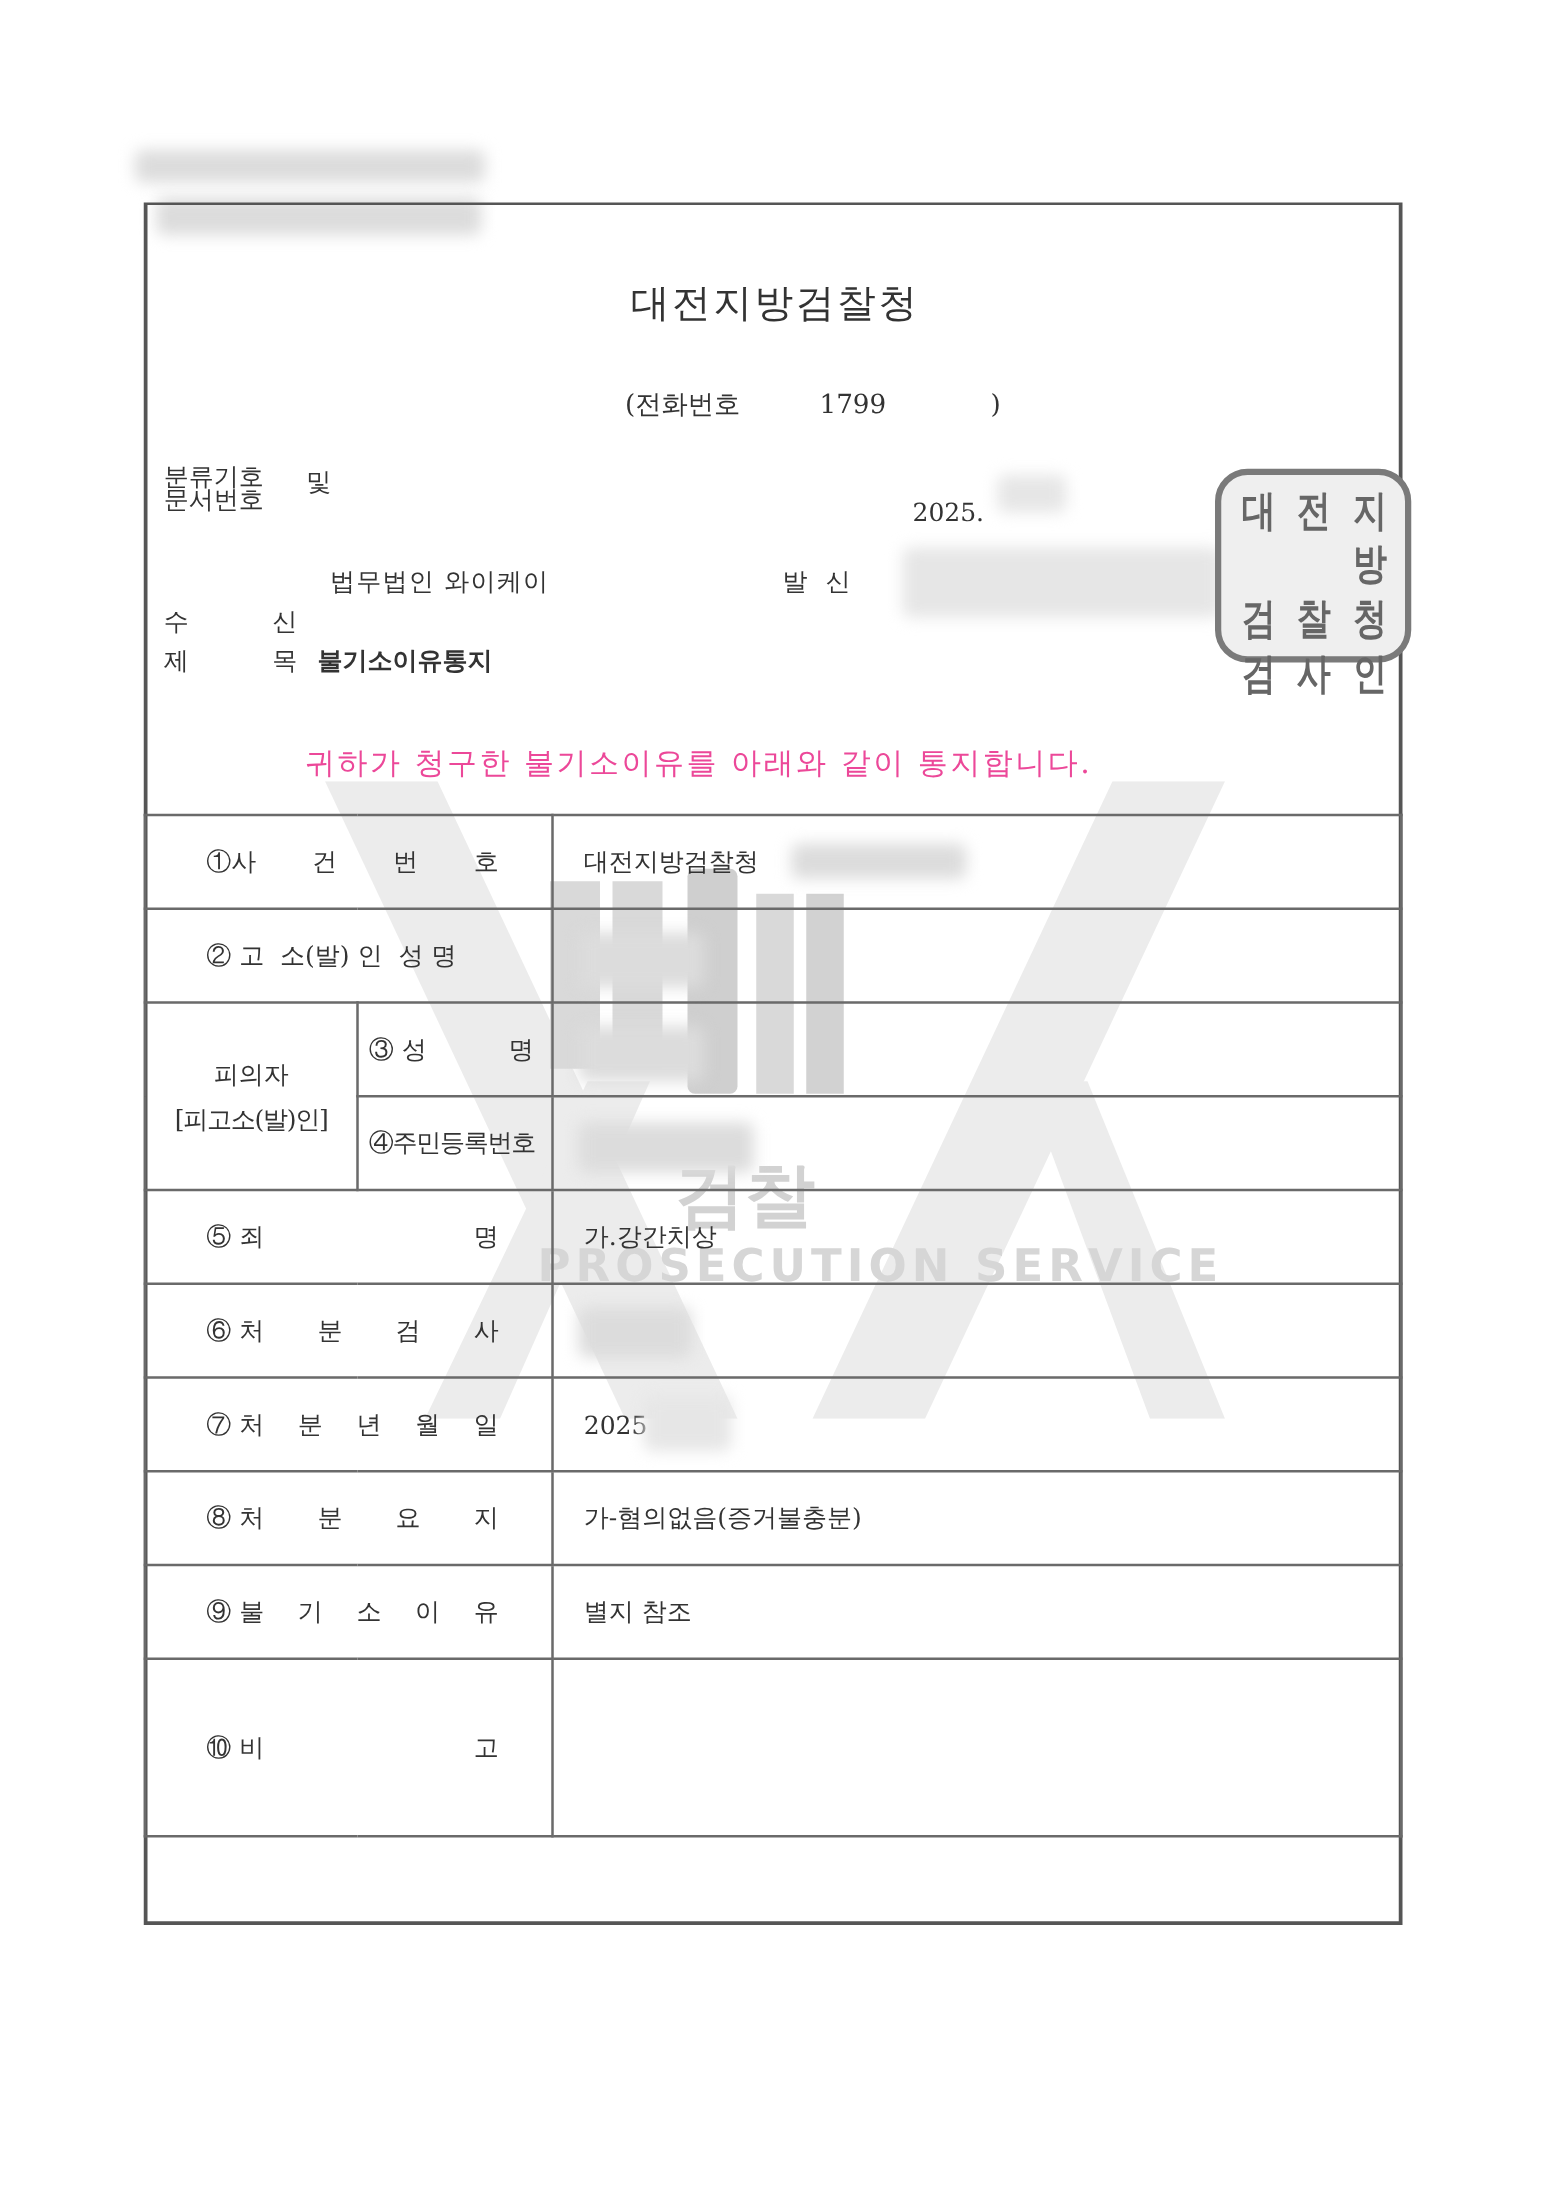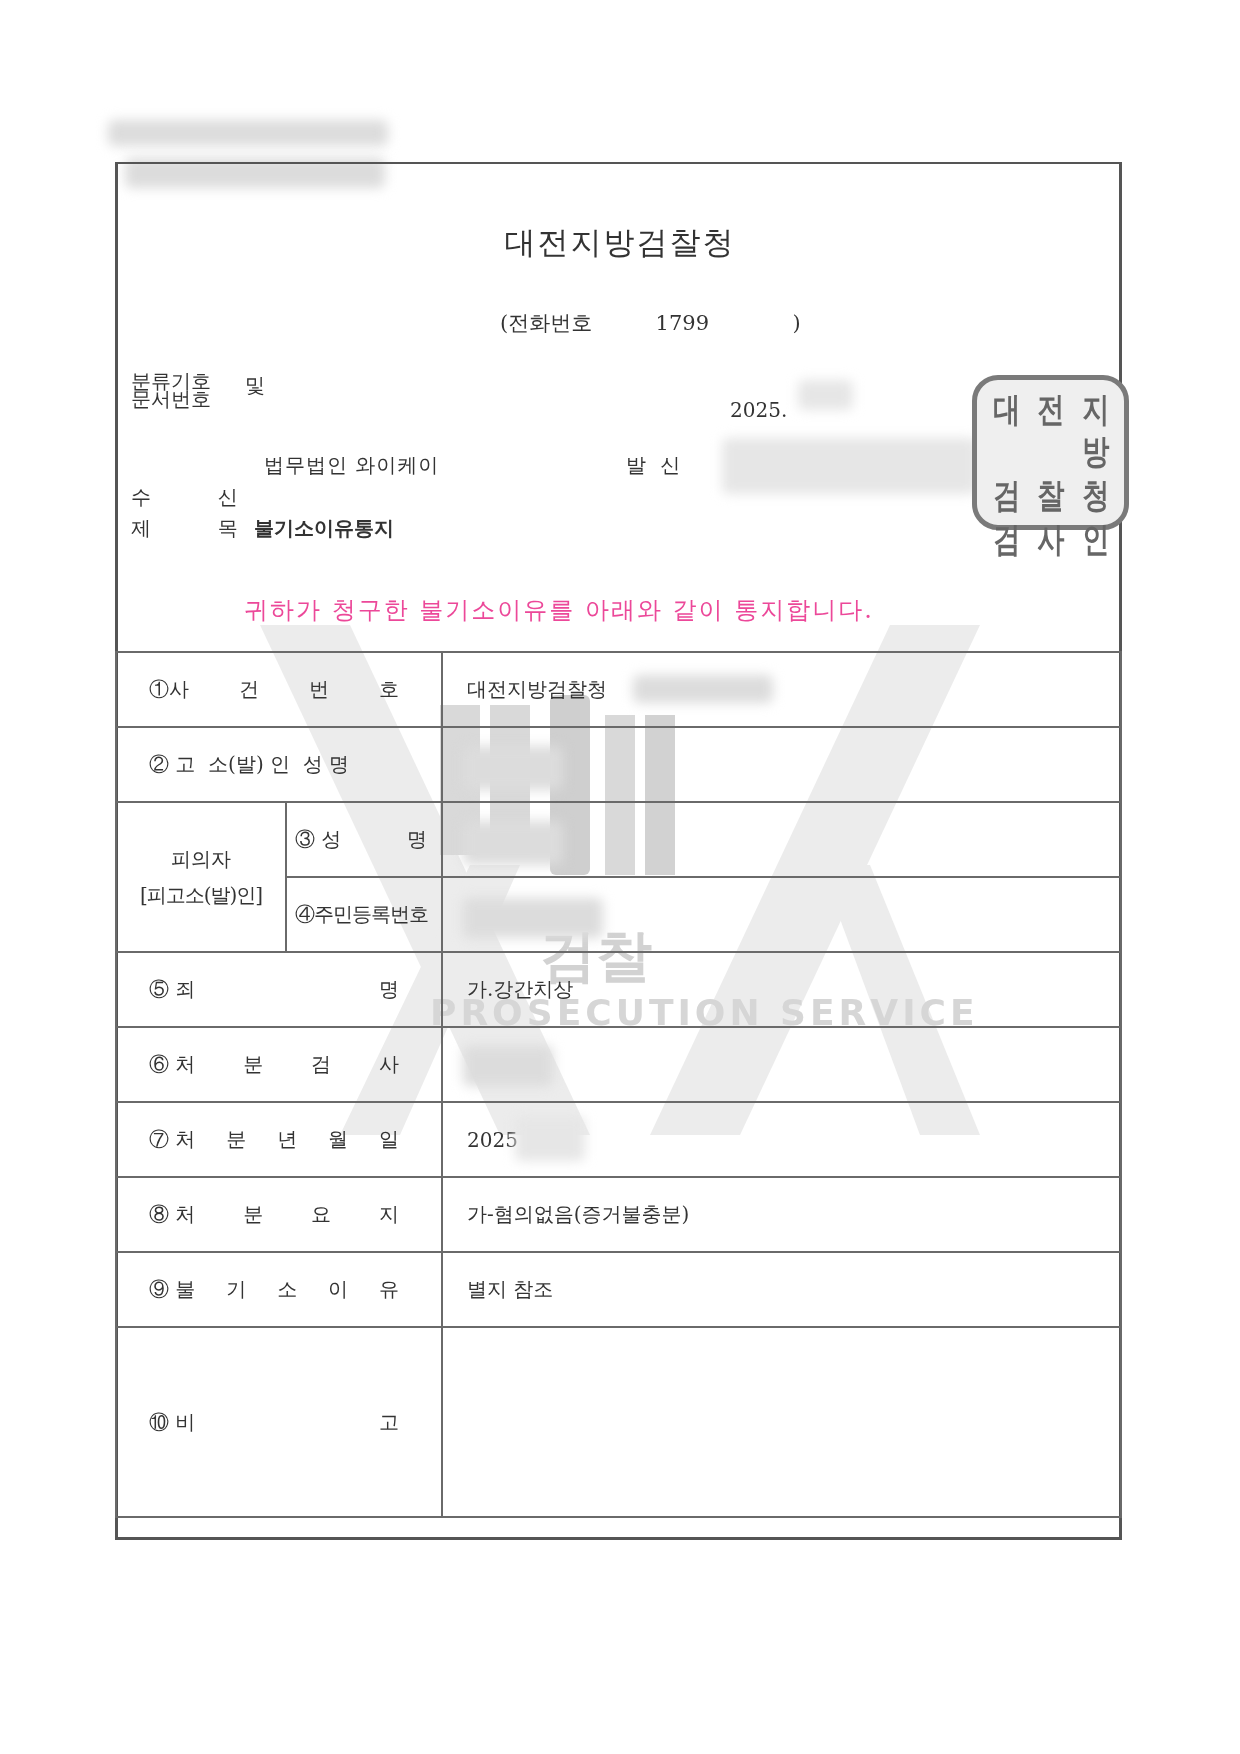--- a/index.html
+++ b/index.html
@@ -22,26 +22,26 @@
   .stamp { position: absolute; left: 972px; top: 375px; width: 157px; height: 155px; border: 5px solid #7a7a7a; border-radius: 26px; background: #efefef; display: grid; grid-template-columns: repeat(3, 1fr); grid-template-rows: repeat(3, 1fr); padding: 8px; gap: 2px; }
   .stamp span { font-size: 34px; color: #666; text-align: center; line-height: 42px; font-family: "DejaVu Sans", sans-serif; font-weight: bold; transform: scaleX(0.8); letter-spacing: -2px; }
 
   .notice { position: absolute; left: 244px; top: 594px; font-size: 24px; letter-spacing: 2px; color: #ec4899; }
 
   .watermark { position: absolute; left: 260px; top: 625px; width: 720px; height: 510px; pointer-events: none; }
 
   .tbl { position: absolute; left: 115px; top: 651px; width: 1007px; border-collapse: collapse; }
   .tbl td { border: 2px solid #6a6a6a; font-size: 20px; color: #333; vertical-align: middle; background: transparent; }
   .tbl tr { height: 75px; }
-  .tbl td.lab { padding-left: 32px; letter-spacing: 0; }
+  .tbl td.lab { padding-left: 48px; letter-spacing: 0; }
   .tbl td.val { padding-left: 24px; }
   .tbl td.sub { padding-left: 8px; }
   .spread { display: flex; justify-content: space-between; padding-right: 42px; }
   .tbl td.grp { text-align: center; line-height: 36px; }
-  .tbl .last-row { height: 190px; border-radius: 21px; }
+  .tbl .last-row { height: 142px; border-radius: 21px; }
 </style>
 </head>
 <body>
 
 <div class="redact" style="left:108px;top:120px;width:280px;height:26px;"></div>
 <div class="redact" style="left:125px;top:158px;width:260px;height:30px;"></div>
 
 <div class="frame"></div>
 
 <div class="title">대전지방검찰청</div>

